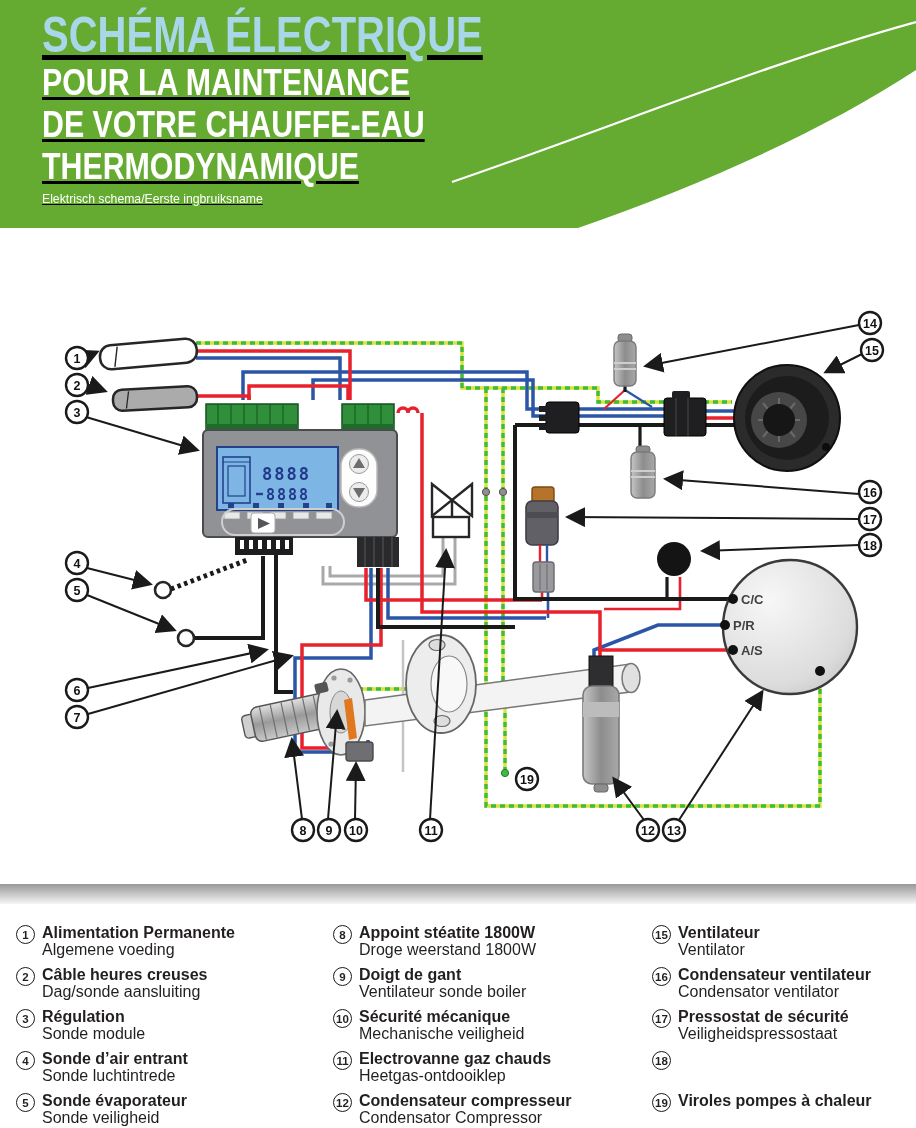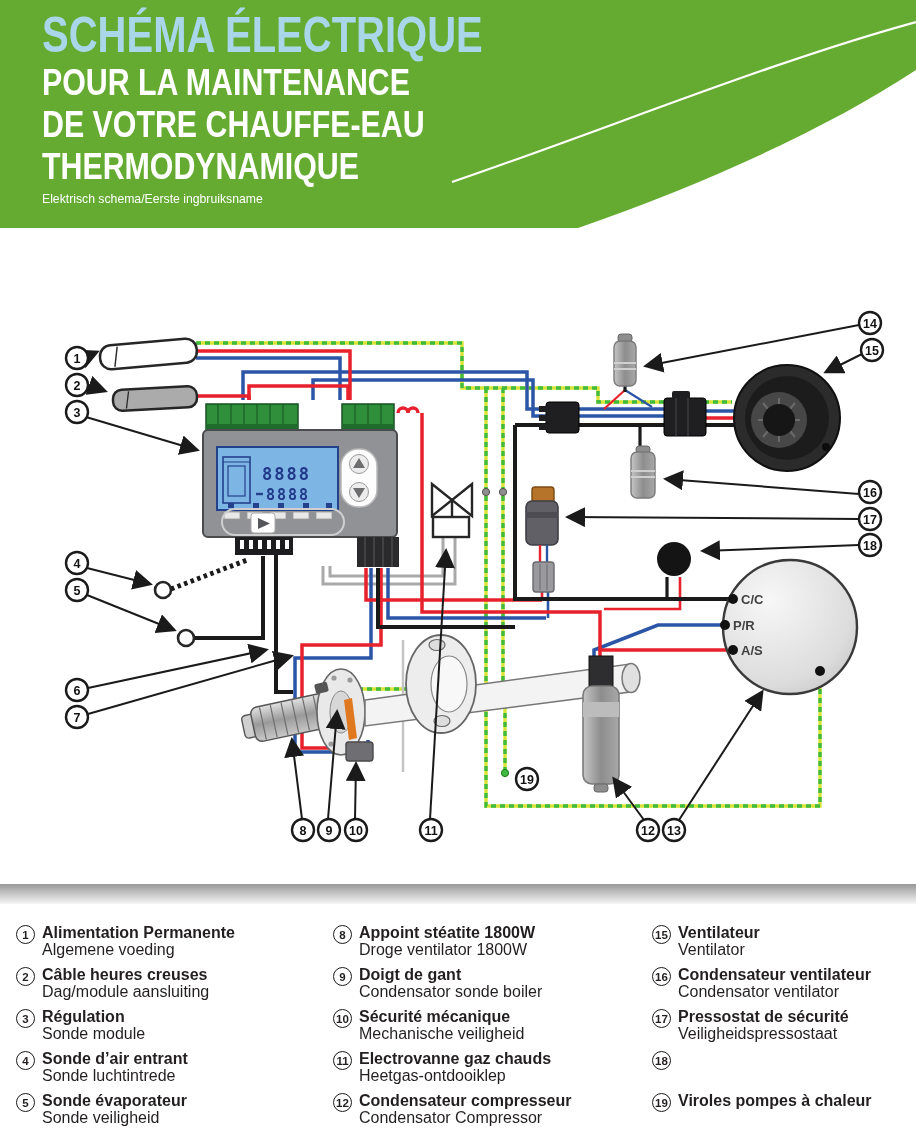--- a/index.html
+++ b/index.html
@@ -2,21 +2,21 @@
 <html><head>
 <meta charset="utf-8">
 <style>
   * { margin:0; padding:0; box-sizing:border-box; }
   body { width:916px; height:1128px; background:#ffffff; font-family:"Liberation Sans", sans-serif; overflow:hidden; }
   .page { width:916px; height:1128px; position:relative; background:#fff; }
 
   
   .header { position:relative; width:916px; height:228px; background:#65ab31; overflow:hidden; }
   .header svg.curve { position:absolute; top:0; left:0; }
-  .header .txt { position:relative; padding-left:42px; padding-top:8px; }
+  .header .txt { position:relative; padding-left:42px; padding-top:8px;text-decoration:underline; }
   .h-title { color:#a9d6e9; font-weight:bold; font-size:50px; line-height:54px; letter-spacing:0px;
              transform:scaleX(0.80); transform-origin:left center; white-space:nowrap; }
   .h-sub   { color:#ffffff; font-weight:bold; font-size:37px; line-height:42px;
              transform:scaleX(0.82); transform-origin:left center; white-space:nowrap; }
   .h-tag   { color:#ffffff; font-size:13px; margin-top:3px; transform:scaleX(0.94); transform-origin:left center; }
 
   
   .diagram { display:block; }
   text.callout-num { font-family:"Liberation Sans",sans-serif; font-size:12.5px; font-weight:bold; fill:#111; text-anchor:middle; }
   text.term-label  { font-family:"Liberation Sans",sans-serif; font-size:13px; font-weight:bold; fill:#414141; }
@@ -454,21 +454,21 @@
         <div class="lg-circ">1</div>
         <div>
             <div class="lg-fr">Alimentation Permanente</div>
              <div class="lg-nl">Algemene voeding</div>
           </div>
       </div>
       <div class="lg-item">
         <div class="lg-circ">2</div>
         <div>
             <div class="lg-fr">Câble heures creuses</div>
-             <div class="lg-nl">Dag/module aansluiting</div>
+             <div class="lg-nl">Dag/sonde aansluiting</div>
           </div>
       </div>
       <div class="lg-item">
         <div class="lg-circ">3</div>
         <div>
             <div class="lg-fr">Régulation</div>
              <div class="lg-nl">Sonde module</div>
           </div>
       </div>
       <div class="lg-item">
@@ -485,28 +485,28 @@
              <div class="lg-nl">Sonde veiligheid</div>
           </div>
       </div>
     </div>
 
     <div>
       <div class="lg-item">
         <div class="lg-circ">8</div>
         <div>
             <div class="lg-fr">Appoint stéatite 1800W</div>
-             <div class="lg-nl">Droge ventilator 1800W</div>
+             <div class="lg-nl">Droge weerstand 1800W</div>
           </div>
       </div>
       <div class="lg-item">
         <div class="lg-circ">9</div>
         <div>
             <div class="lg-fr">Doigt de gant</div>
-             <div class="lg-nl">Condensator sonde boiler</div>
+             <div class="lg-nl">Ventilateur sonde boiler</div>
           </div>
       </div>
       <div class="lg-item">
         <div class="lg-circ">10</div>
         <div>
             <div class="lg-fr">Sécurité mécanique</div>
              <div class="lg-nl">Mechanische veiligheid</div>
           </div>
       </div>
       <div class="lg-item">

